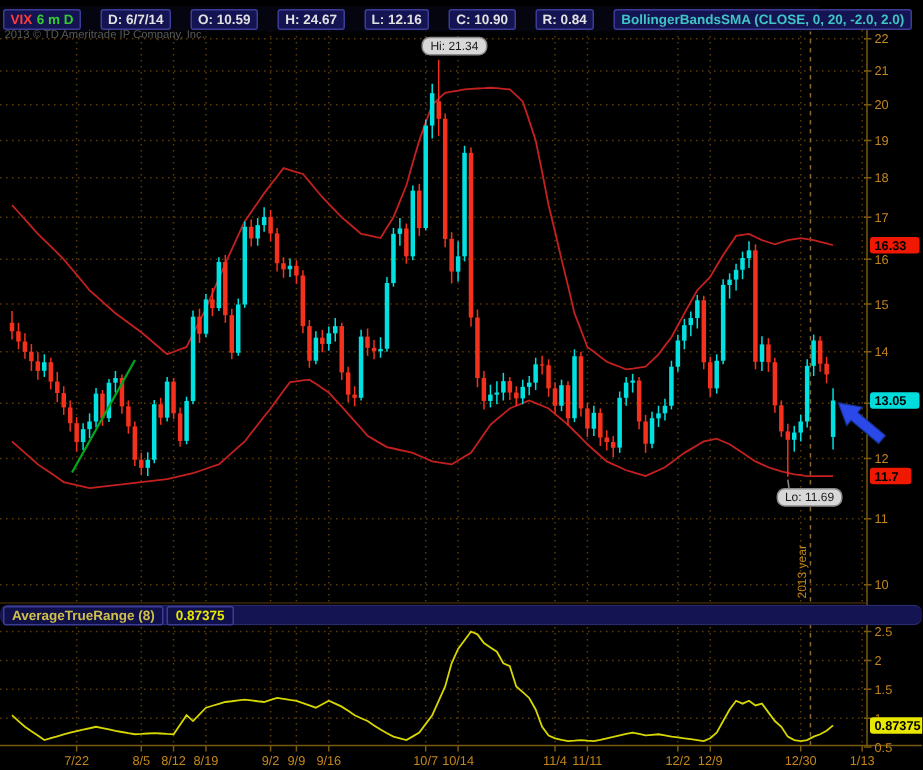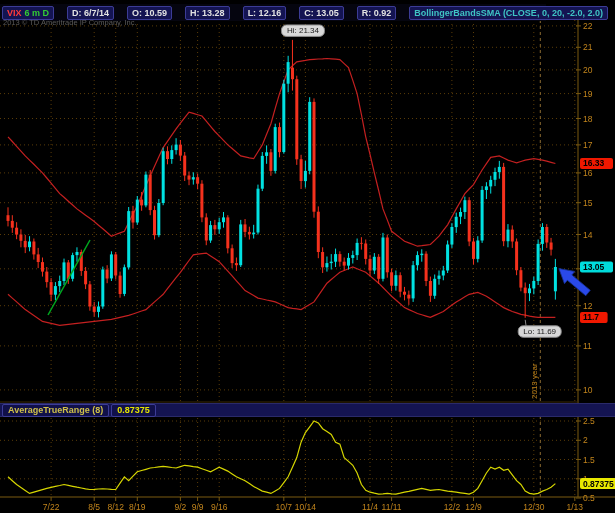--- a/index.html
+++ b/index.html
@@ -15,43 +15,43 @@
   .tval{color:#e2e2e2;}
   .tstudy{color:#3fc4c4;}
   .tband{color:#e03030;}
   .tspacer{flex:1 1 auto;background:#141452;border:1px solid #3c3c96;border-radius:2px;height:12px;}
   #style-btn{width:15px;height:13px;background:#e8e8e8;border-radius:2px;display:flex;
              align-items:center;justify-content:center;}
   #copyright{position:absolute;left:3px;top:18px;font-size:7.5px;color:#5a5a5a;z-index:3;}
   #chart{position:absolute;left:0;top:0;z-index:1;}
   #atr-header{position:absolute;left:0;top:403px;width:615px;height:14px;background:#141452;
               border-top:1px solid #2a2a6a;border-bottom:1px solid #2a2a6a;display:flex;
-              align-items:flex-start;gap:2px;padding:0 2px;box-sizing:border-box;z-index:2;}
+              align-items:flex-start;gap:2px;padding:0 2px;box-sizing:border-box;z-index:2;border-radius:6px;}
   .abox{background:#10104a;border:1px solid #3c3c96;border-radius:2px;height:11px;
         display:flex;align-items:center;padding:0 5px;font-size:9px;font-weight:bold;
         white-space:nowrap;line-height:11px;}
   .aname{color:#cfc04a;}
   .aval{color:#e6e600;}
 </style>
 </head>
 <body>
 
 <div id="app">
 
   <div id="toolbar">
     <div class="tbox">
       <span class="sym">VIX</span>
       <span class="tf">6 m D</span>
     </div>
     <div class="tbox tval">D: 6/7/14</div>
     <div class="tbox tval">O: 10.59</div>
-    <div class="tbox tval">H: 13.28</div>
+    <div class="tbox tval">H: 24.67</div>
     <div class="tbox tval">L: 12.16</div>
-    <div class="tbox tval">C: 13.05</div>
-    <div class="tbox tval">R: 0.92</div>
+    <div class="tbox tval">C: 10.90</div>
+    <div class="tbox tval">R: 0.84</div>
     <div class="tbox tstudy">BollingerBandsSMA (CLOSE, 0, 20, -2.0, 2.0)</div>
     <div class="tbox tband">11.7</div>
     <div class="tbox tband">16.33</div>
     <div class="tspacer"></div>
     <div id="style-btn">
       <svg width="13" height="11" viewBox="0 0 13 11">
         <polyline points="1,9 4,9 4,4 7,4 7,7 10,7 10,2 12,2" fill="none" stroke="#111" stroke-width="1.4"></polyline>
       </svg>
     </div>
   </div>

